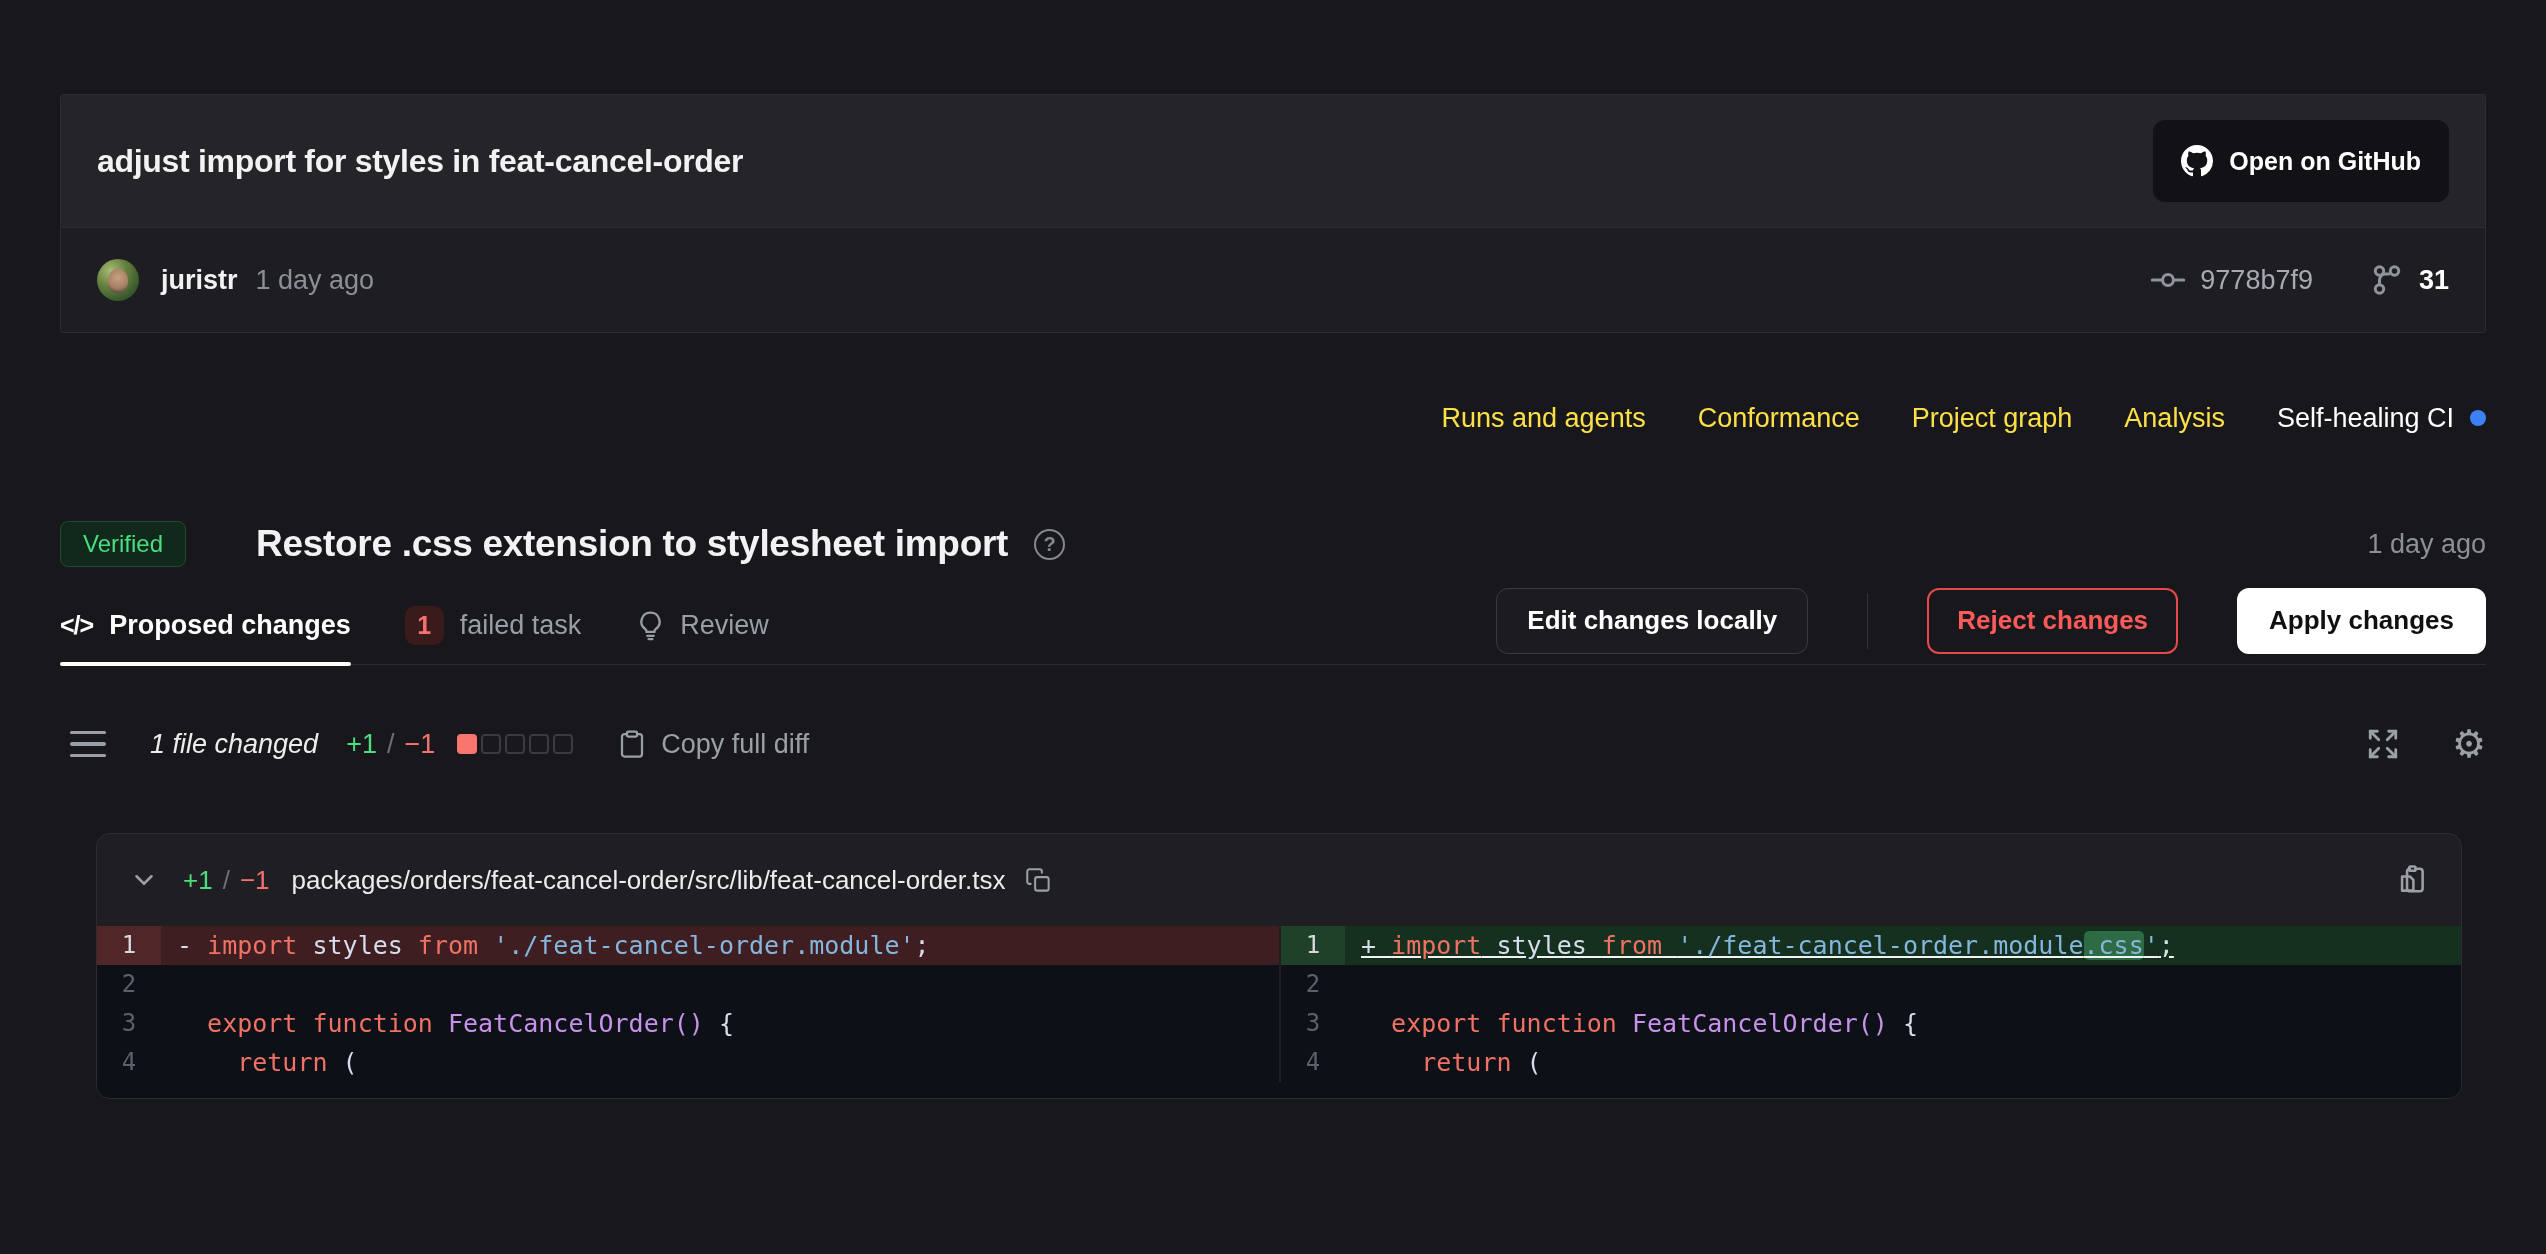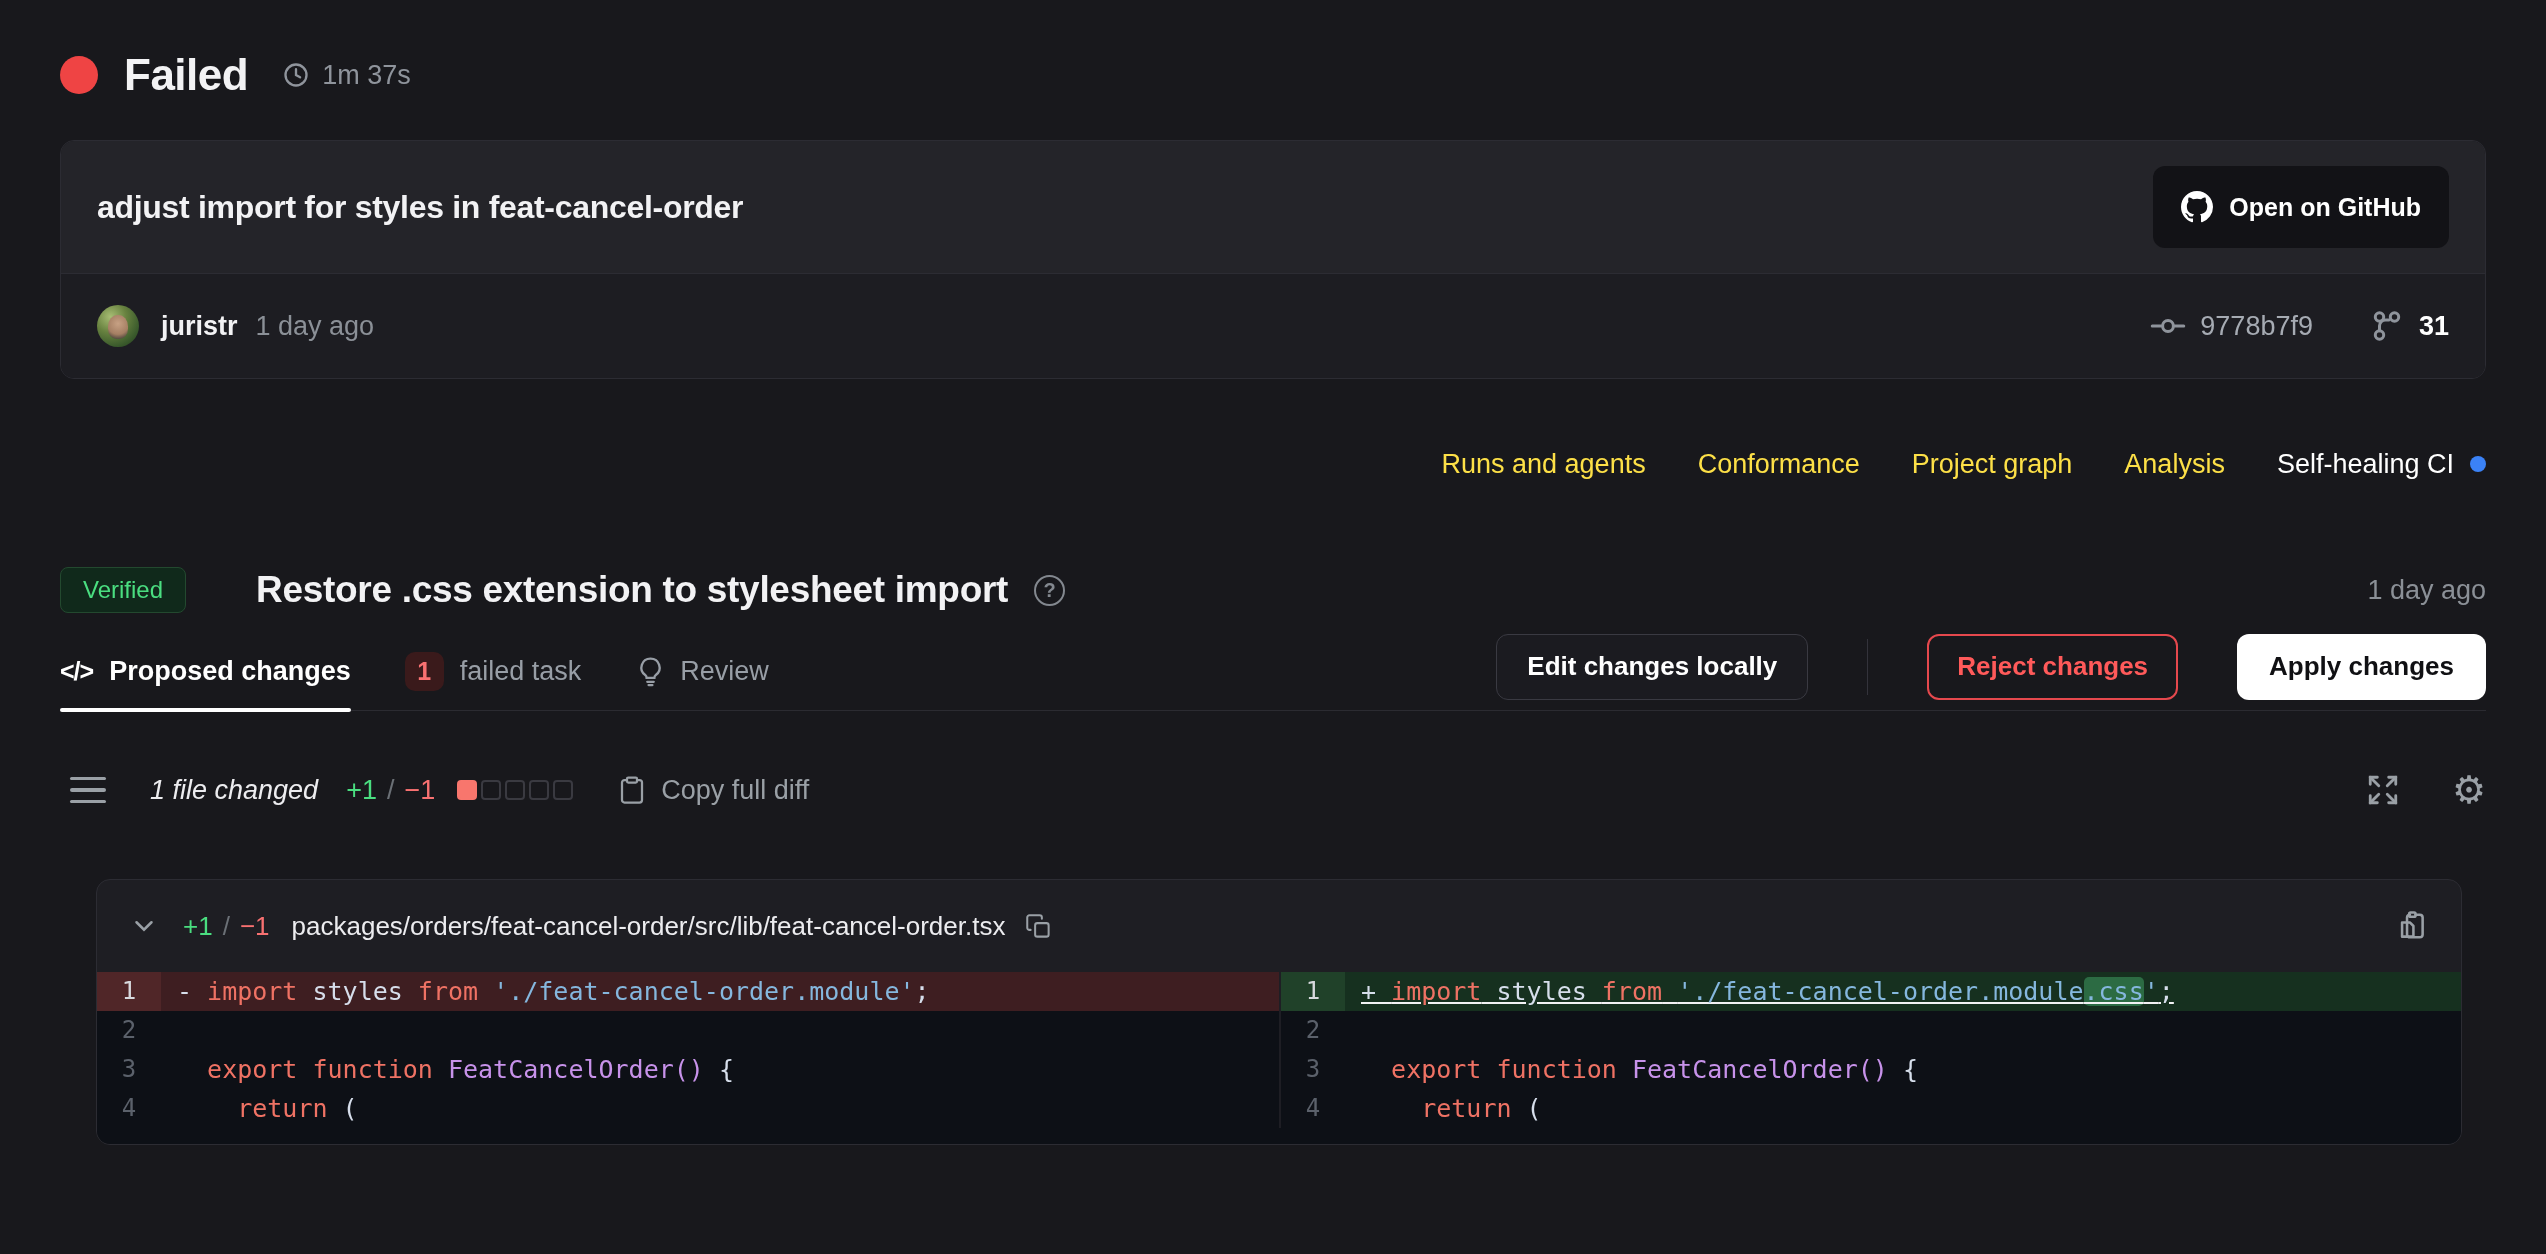--- a/index.html
+++ b/index.html
@@ -9,21 +9,21 @@
   .page { padding:52px 60px 0 60px; }
 
   
   .status-row { display:flex; align-items:center; height:46px; }
   .status-dot { width:38px; height:38px; border-radius:50%; background:#ef4444; }
   .status-label { font-size:44px; font-weight:700; margin-left:26px; letter-spacing:-0.5px; }
   .clock { margin-left:34px; width:28px; height:28px; color:#8f949c; }
   .duration { margin-left:12px; font-size:27px; color:#8f949c; }
 
   
-  .commit-card { margin-top:42px; border:1px solid #2c2c33; border-radius:14px; overflow:hidden; }
+  .commit-card { margin-top:42px; border:1px solid #2c2c33; border-radius:3px; overflow:hidden; }
   .card-top { background:#242429; padding:0 36px; height:132px; display:flex; align-items:center; justify-content:space-between; }
   .commit-title { font-size:32px; font-weight:700; letter-spacing:-0.3px; }
   .gh-btn { display:flex; align-items:center; gap:16px; background:#121216; border:none; border-radius:12px; height:82px; padding:0 28px; color:#fff; font-size:25px; font-weight:600; font-family:inherit; cursor:pointer; }
   .gh-icon { width:32px; height:32px; }
   .card-bottom { background:#1d1d22; border-top:1px solid #2c2c33; padding:0 36px; height:105px; display:flex; align-items:center; justify-content:space-between; }
   .author-group { display:flex; align-items:center; }
   .avatar { width:42px; height:42px; border-radius:50%; background:radial-gradient(circle at 32% 28%, #a8bd74 0%, #67813f 38%, #3a5a2c 72%, #22371c 100%); position:relative; overflow:hidden; }
   .avatar::after { content:""; position:absolute; left:11px; top:10px; width:20px; height:24px; border-radius:48% 48% 42% 42%; background:radial-gradient(circle at 50% 36%, #c7a184 0%, #a57f63 58%, #3c3c36 92%); }
   .author-name { margin-left:22px; font-size:27px; font-weight:700; }
   .author-time { margin-left:18px; font-size:27px; color:#8b9097; }
@@ -102,29 +102,20 @@
   .str { color:#85b7de; }
   .fn { color:#c792ea; }
   .hl { background:#2c6b43; border-radius:5px; }
 </style>
 </head>
 <body>
 
 <div class="app">
   <div class="page">
 
-    <div class="status-row">
-      <div class="status-dot"></div>
-      <div class="status-label">Failed</div>
-      <svg class="clock" viewBox="0 0 24 24" fill="none" stroke="currentColor" stroke-width="2" stroke-linecap="round">
-          <circle cx="12" cy="12" r="9"></circle>
-          <path d="M12 7v5l3.5 2"></path>
-        </svg>
-      <div class="duration">1m 37s</div>
-    </div>
 
     <div class="commit-card">
       <div class="card-top">
         <div class="commit-title">adjust import for styles in feat-cancel-order</div>
         <button class="gh-btn">
           <svg class="gh-icon" viewBox="0 0 16 16" fill="#ffffff">
               <path d="M8 0C3.58 0 0 3.58 0 8c0 3.54 2.29 6.53 5.47 7.59.4.07.55-.17.55-.38 0-.19-.01-.82-.01-1.49-2.01.37-2.53-.49-2.69-.94-.09-.23-.48-.94-.82-1.13-.28-.15-.68-.52-.01-.53.63-.01 1.08.58 1.23.82.72 1.21 1.87.87 2.33.66.07-.52.28-.87.51-1.07-1.78-.2-3.64-.89-3.64-3.95 0-.87.31-1.59.82-2.15-.08-.2-.36-1.02.08-2.12 0 0 .67-.21 2.2.82.64-.18 1.32-.27 2-.27s1.36.09 2 .27c1.53-1.04 2.2-.82 2.2-.82.44 1.1.16 1.92.08 2.12.51.56.82 1.27.82 2.15 0 3.07-1.87 3.75-3.65 3.95.29.25.54.73.54 1.48 0 1.07-.01 1.93-.01 2.2 0 .21.15.46.55.38A8.01 8.01 0 0 0 16 8c0-4.42-3.58-8-8-8z"></path>
             </svg>
           <span>Open on GitHub</span>
         </button>

